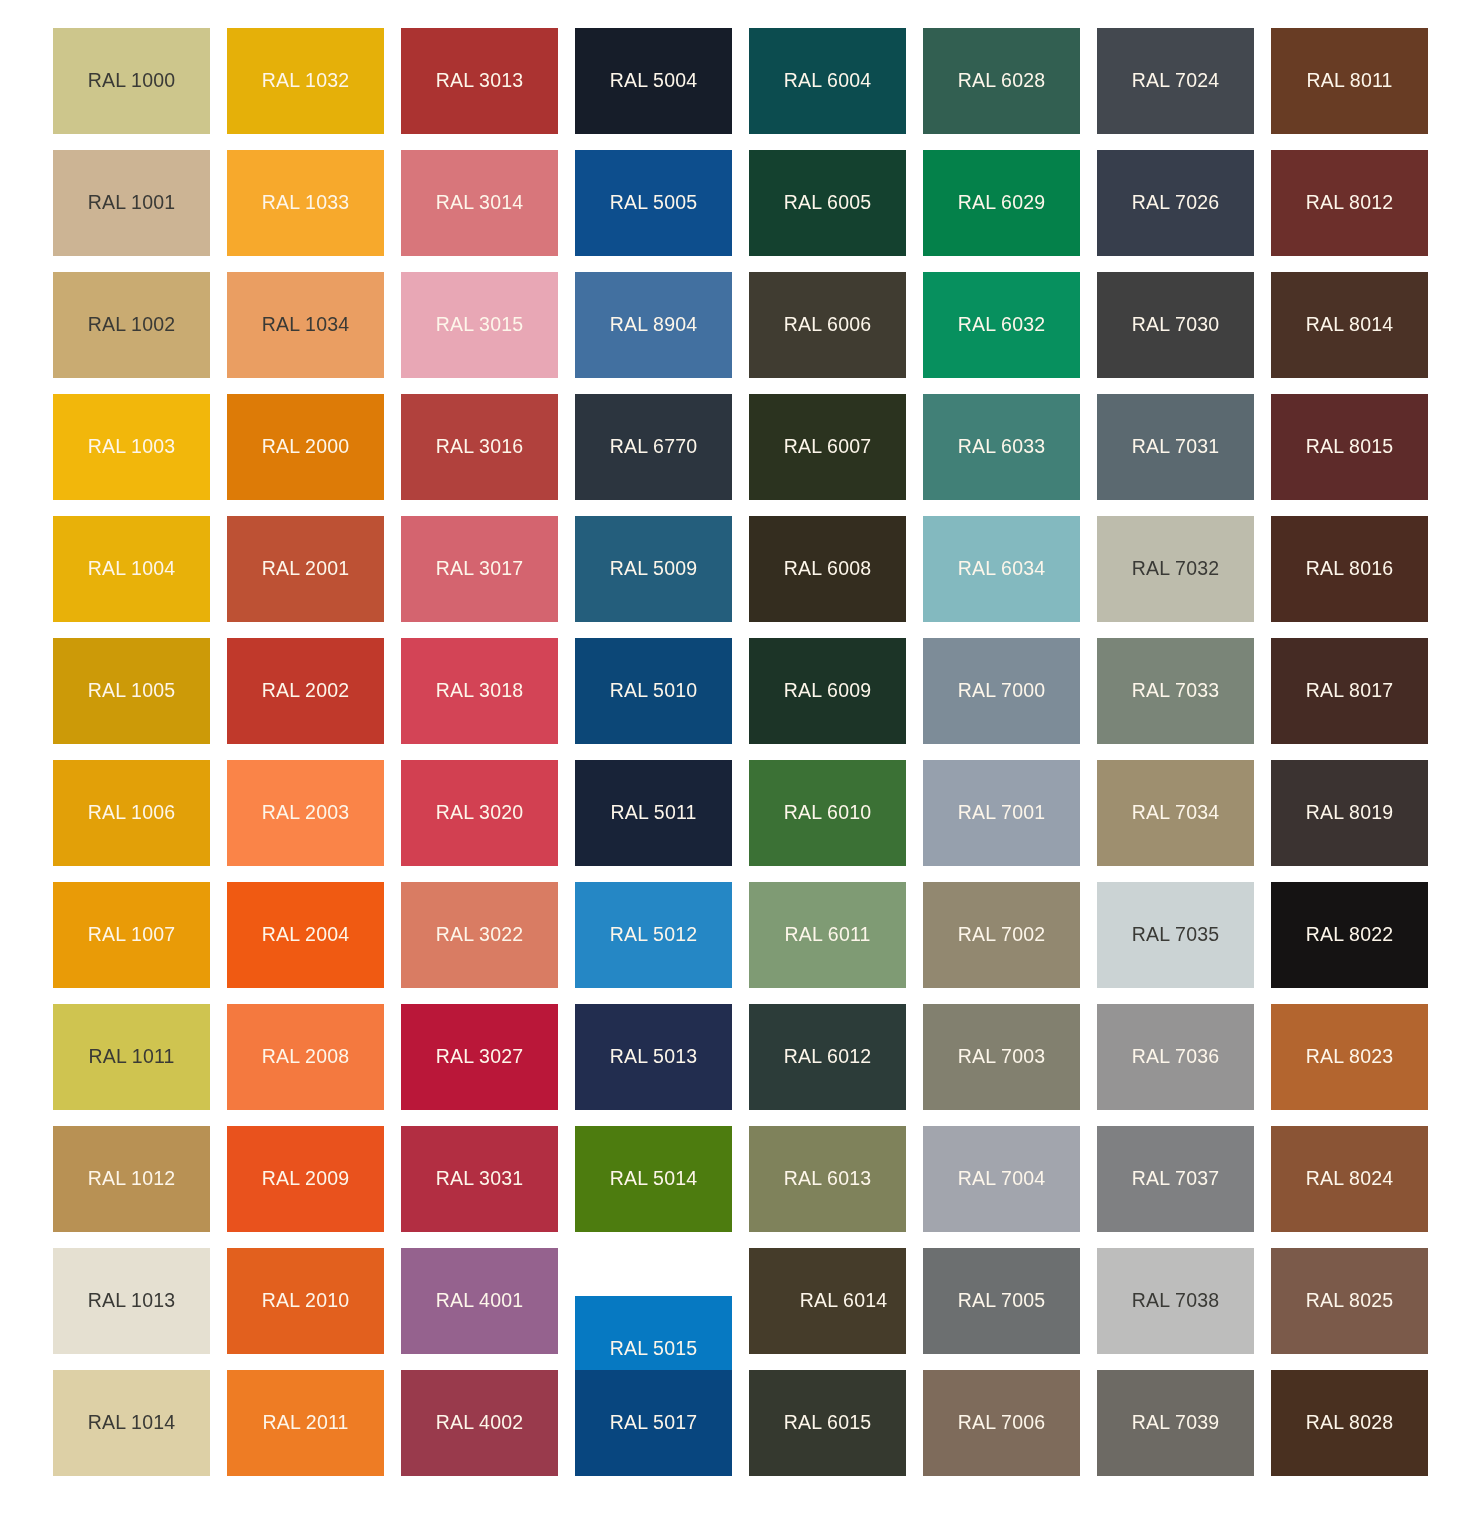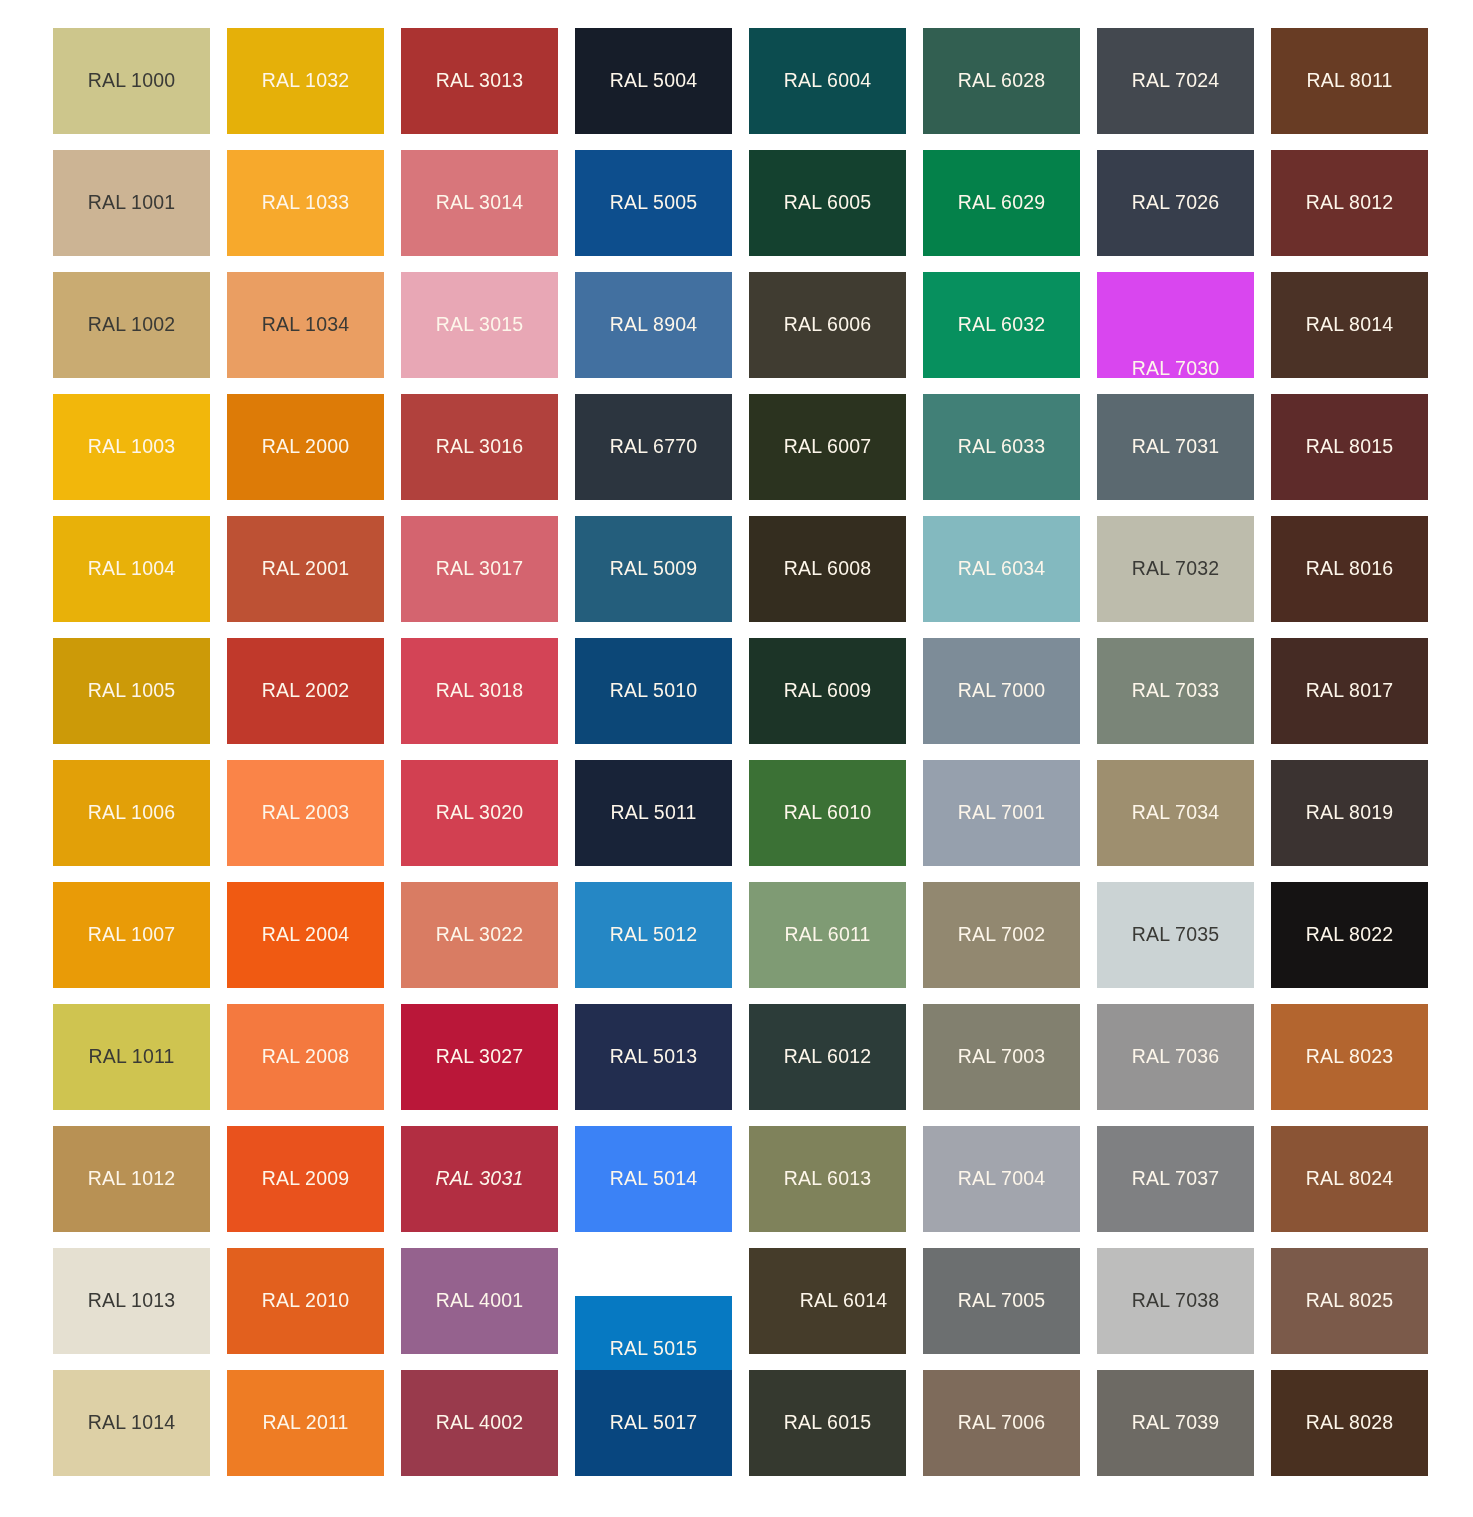--- a/index.html
+++ b/index.html
@@ -117,21 +117,21 @@
       </div>
       <div class="swatch light-text" style="background: rgb(66, 112, 160);">
         <span class="swatch-label">RAL 8904</span>
       </div>
       <div class="swatch light-text" style="background: rgb(64, 60, 49);">
         <span class="swatch-label">RAL 6006</span>
       </div>
       <div class="swatch light-text" style="background: rgb(7, 144, 94);">
         <span class="swatch-label">RAL 6032</span>
       </div>
-      <div class="swatch light-text" style="background: #d946ef; align-items: flex-end;">
+      <div class="swatch light-text" style="background: #404040;">
         <span class="swatch-label">RAL 7030</span>
       </div>
       <div class="swatch light-text" style="background: rgb(75, 50, 38);">
         <span class="swatch-label">RAL 8014</span>
       </div>
       <div class="swatch light-text" style="background: rgb(242, 183, 11);">
         <span class="swatch-label">RAL 1003</span>
       </div>
       <div class="swatch light-text" style="background: rgb(221, 123, 7);">
         <span class="swatch-label">RAL 2000</span>
@@ -273,24 +273,24 @@
       </div>
       <div class="swatch light-text" style="background: rgb(179, 101, 47);">
         <span class="swatch-label">RAL 8023</span>
       </div>
       <div class="swatch light-text" style="background: rgb(184, 145, 84);">
         <span class="swatch-label">RAL 1012</span>
       </div>
       <div class="swatch light-text" style="background: rgb(233, 82, 29);">
         <span class="swatch-label">RAL 2009</span>
       </div>
-      <div class="swatch light-text" style="background: rgb(178, 46, 66); font-style: italic;">
+      <div class="swatch light-text" style="background: rgb(178, 46, 66);">
         <span class="swatch-label">RAL 3031</span>
       </div>
-      <div class="swatch light-text" style="background: #3b82f6; justify-content: center;">
+      <div class="swatch light-text" style="background: #4d7c0f; justify-content: center;">
         <span class="swatch-label">RAL 5014</span>
       </div>
       <div class="swatch light-text" style="background: rgb(127, 130, 91);">
         <span class="swatch-label">RAL 6013</span>
       </div>
       <div class="swatch light-text" style="background: rgb(162, 165, 173);">
         <span class="swatch-label">RAL 7004</span>
       </div>
       <div class="swatch light-text" style="background: rgb(127, 128, 130);">
         <span class="swatch-label">RAL 7037</span>

